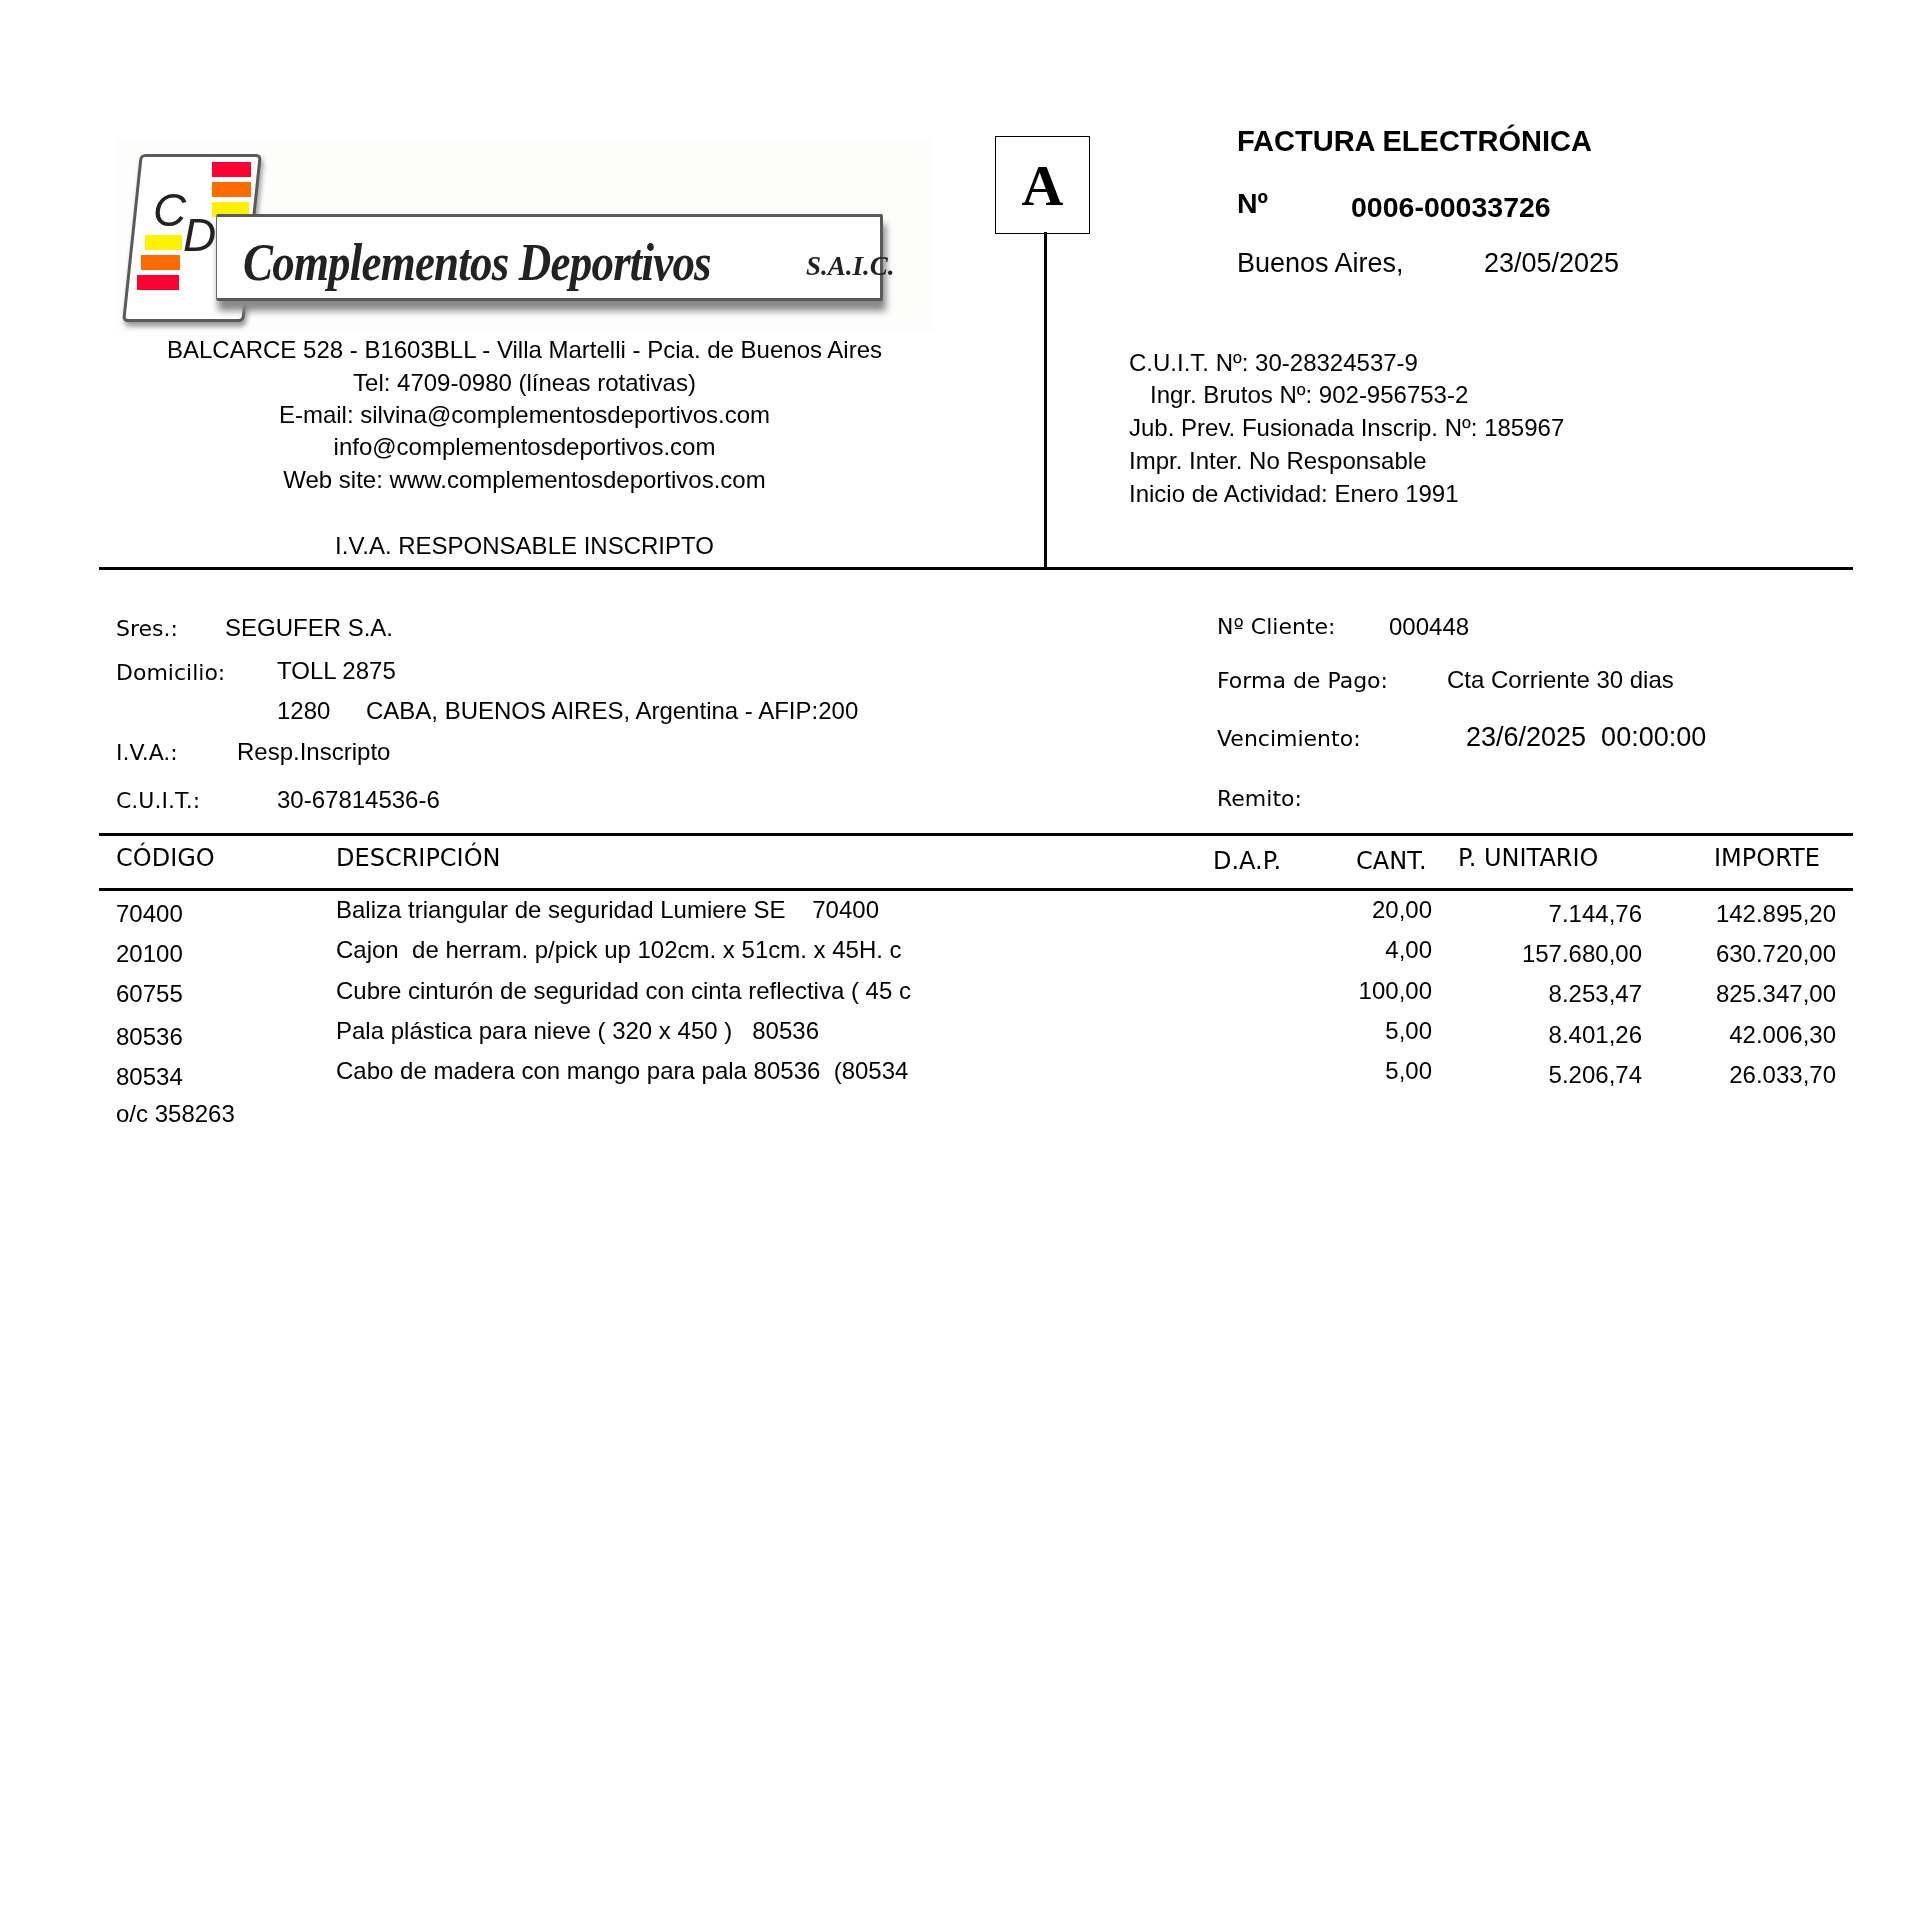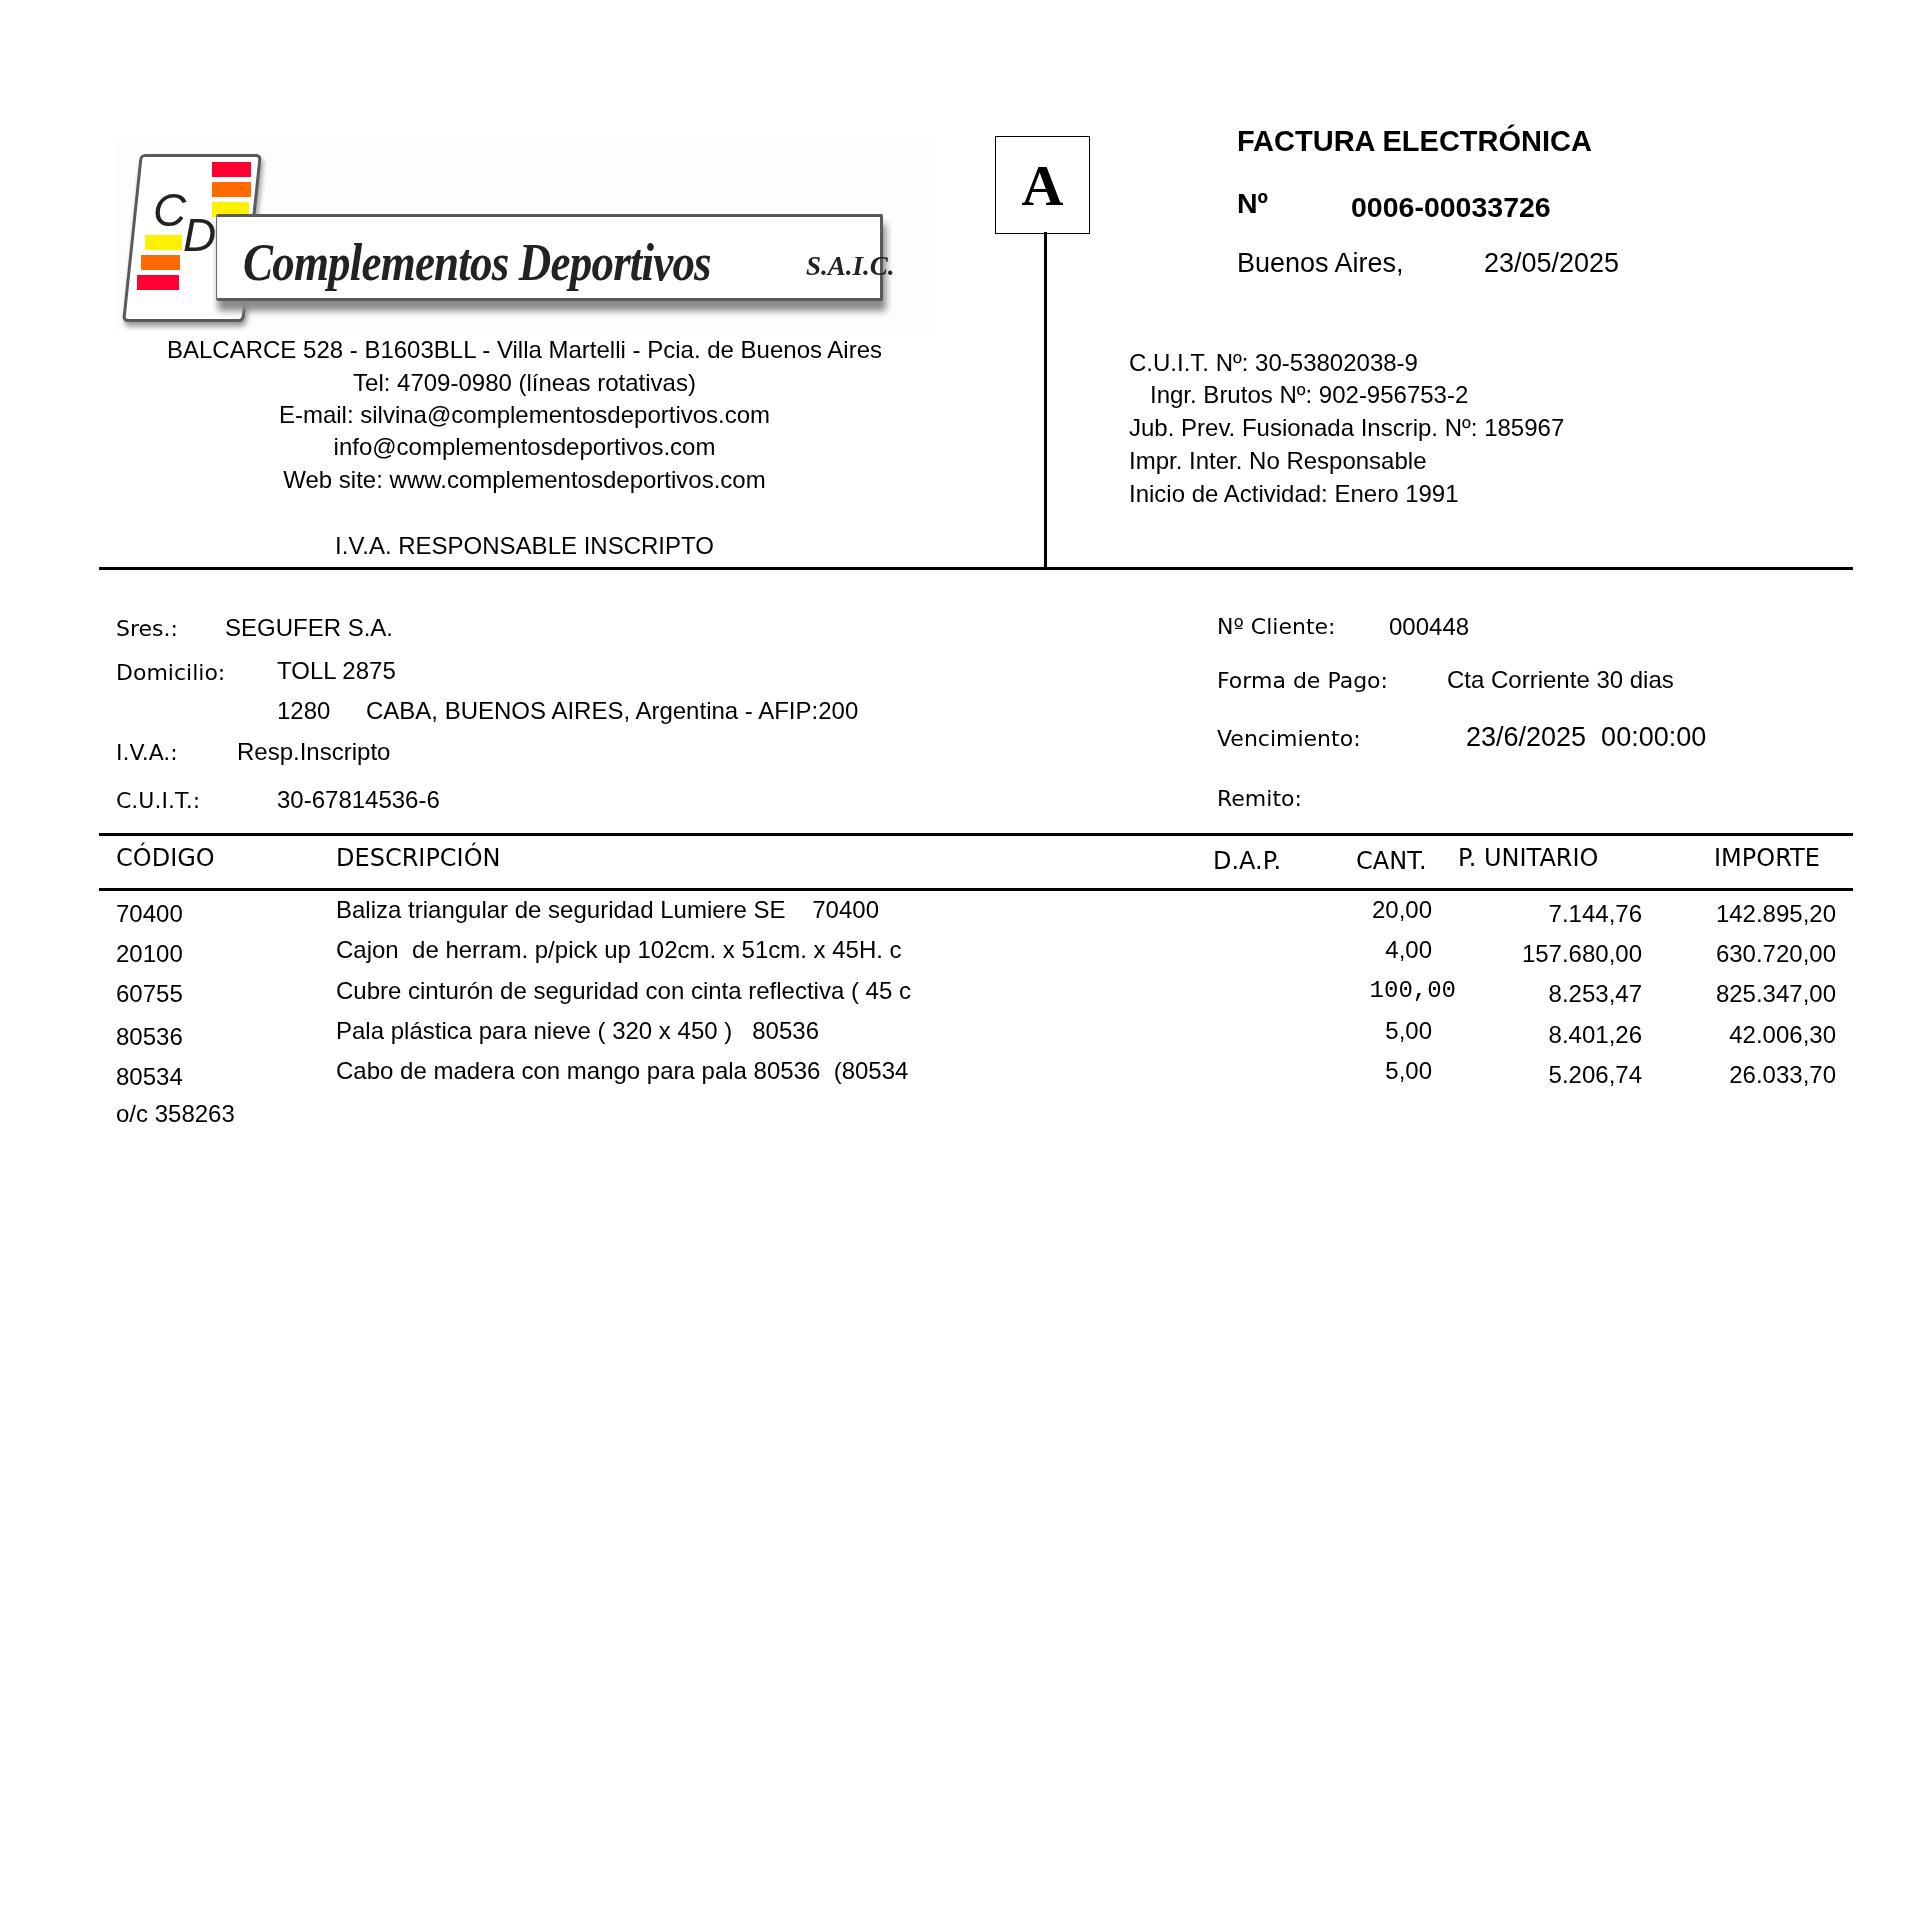--- a/index.html
+++ b/index.html
@@ -68,21 +68,21 @@
 <div class="abs sans" style="left:1237px;top:248px;font-size:27px;text-align:center;">Buenos Aires,</div>
 <div class="abs sans" style="left:1484px;top:248px;font-size:27px;">23/05/2025</div>
 
 <div class="addr" style="top:336px;">BALCARCE 528 - B1603BLL - Villa Martelli - Pcia. de Buenos Aires</div>
 <div class="addr" style="top:369px;">Tel: 4709-0980 (líneas rotativas)</div>
 <div class="addr" style="top:401px;">E-mail: silvina@complementosdeportivos.com</div>
 <div class="addr" style="top:433px;">info@complementosdeportivos.com</div>
 <div class="addr" style="top:466px;">Web site: www.complementosdeportivos.com</div>
 <div class="addr" style="top:532px;">I.V.A. RESPONSABLE INSCRIPTO</div>
 
-<div class="right-info" style="top:349px;">C.U.I.T. Nº: 30-53802038-9</div>
+<div class="right-info" style="top:349px;">C.U.I.T. Nº: 30-28324537-9</div>
 <div class="right-info" style="top:381px;margin-left:21px;">Ingr. Brutos Nº: 902-956753-2</div>
 <div class="right-info" style="top:414px;">Jub. Prev. Fusionada Inscrip. Nº: 185967</div>
 <div class="right-info" style="top:447px;">Impr. Inter. No Responsable</div>
 <div class="right-info" style="top:480px;">Inicio de Actividad: Enero 1991</div>
 
 <div class="hline" style="left:99px;top:567px;width:1754px;"></div>
 
 <div class="abs lbl" style="left:116px;top:616px;">Sres.:</div>
 <div class="abs sans" style="left:225px;top:614px;font-size:24px;">SEGUFER S.A.</div>
 <div class="abs lbl" style="left:116px;top:660px;">Domicilio:</div>
@@ -121,21 +121,21 @@
   <div class="cell num" style="right:74px;top:900px;">142.895,20</div>
 
   <div class="cell" style="left:116px;top:940px;">20100</div>
   <div class="cell" style="left:336px;top:936px;white-space:pre;width:616px;overflow:hidden;">Cajon  de herram. p/pick up 102cm. x 51cm. x 45H. c</div>
   <div class="cell num" style="right:478px;top:936px;">4,00</div>
   <div class="cell num" style="right:268px;top:940px;">157.680,00</div>
   <div class="cell num" style="right:74px;top:940px;">630.720,00</div>
 
   <div class="cell" style="left:116px;top:980px;">60755</div>
   <div class="cell" style="left:336px;top:977px;white-space:pre;width:616px;overflow:hidden;">Cubre cinturón de seguridad con cinta reflectiva ( 45 c</div>
-  <div class="cell num" style="right:454px;top:977px;font-family:Liberation Mono, monospace;">100,00</div>
+  <div class="cell num" style="right:478px;top:977px;">100,00</div>
   <div class="cell num" style="right:268px;top:980px;">8.253,47</div>
   <div class="cell num" style="right:74px;top:980px;">825.347,00</div>
 
   <div class="cell" style="left:116px;top:1023px;">80536</div>
   <div class="cell" style="left:336px;top:1017px;white-space:pre;width:616px;overflow:hidden;">Pala plástica para nieve ( 320 x 450 )   80536</div>
   <div class="cell num" style="right:478px;top:1017px;">5,00</div>
   <div class="cell num" style="right:268px;top:1021px;">8.401,26</div>
   <div class="cell num" style="right:74px;top:1021px;">42.006,30</div>
 
   <div class="cell" style="left:116px;top:1063px;">80534</div>

